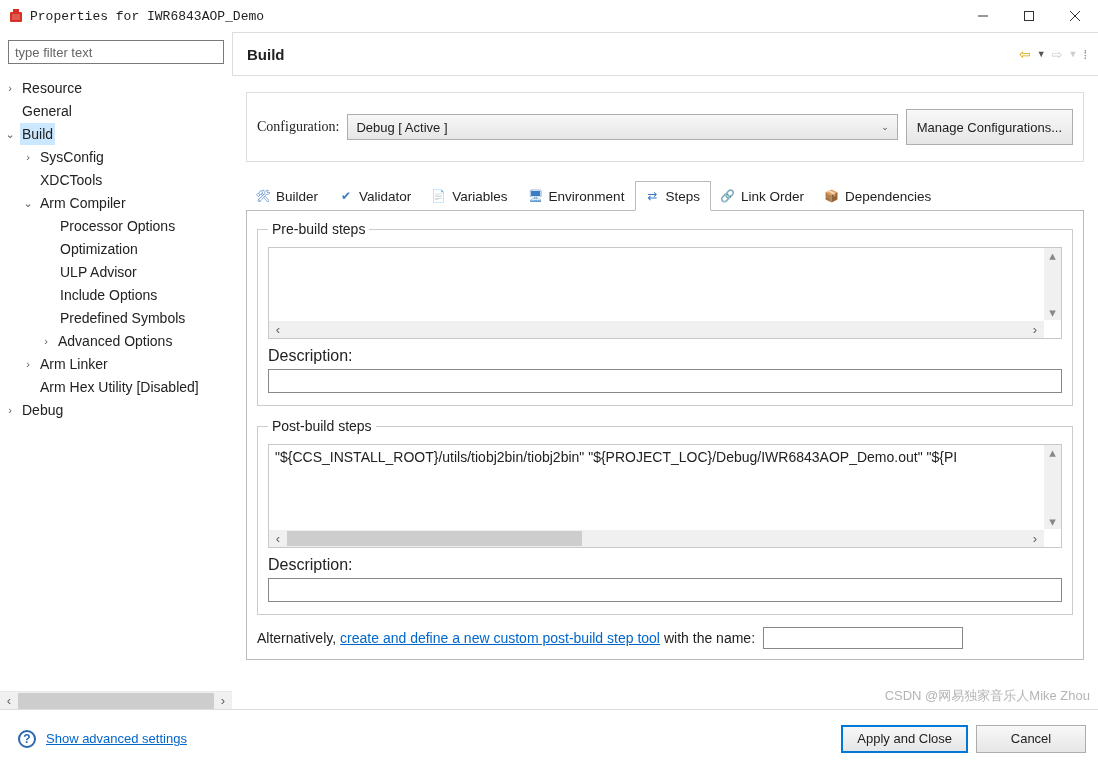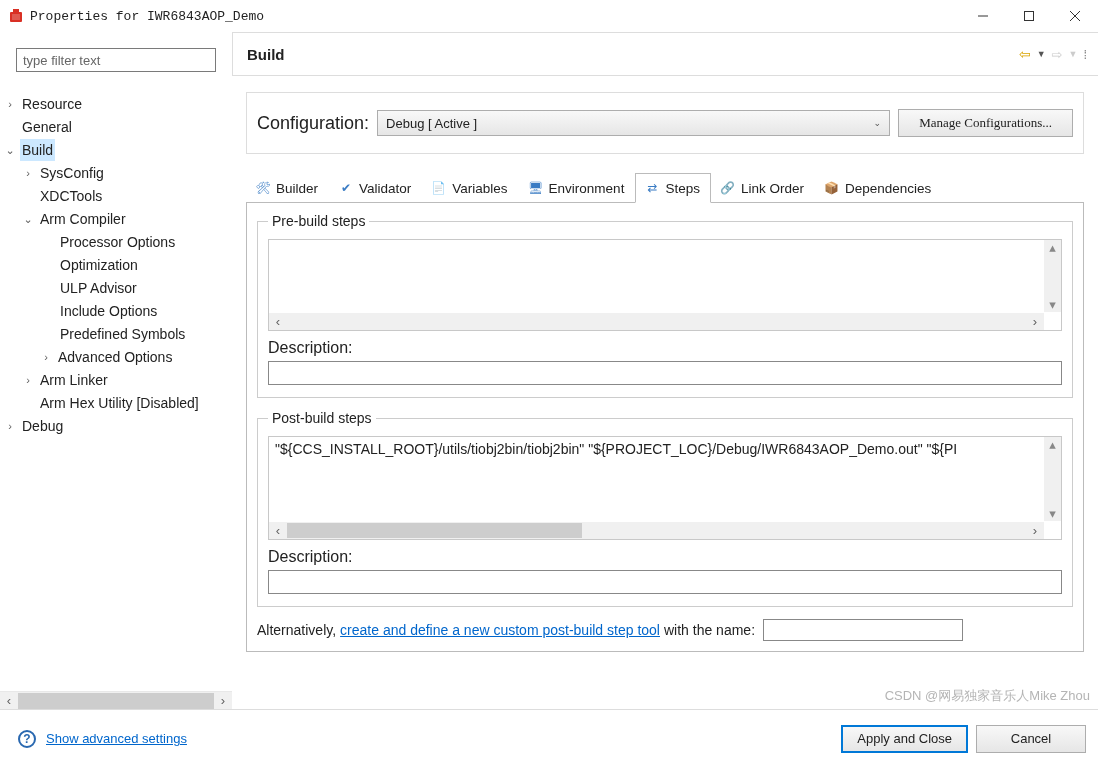--- a/index.html
+++ b/index.html
@@ -5,42 +5,42 @@
   * { box-sizing: border-box; }
   html, body { margin:0; padding:0; width:1098px; height:767px; font-family:"Segoe UI", Tahoma, sans-serif; font-size:13px; color:#222; background:#fff; overflow:hidden;}
   .titlebar { height:32px; display:flex; align-items:center; padding:0 0 0 8px; justify-content:space-between;font-family:Liberation Mono, monospace; }
   .titlebar-left { display:flex; align-items:center; gap:6px;}
   .app-icon { width:16px; height:16px; display:inline-block;}
   .titlebar-text { font-size:13px; }
   .win-controls { display:flex; height:32px;}
   .win-btn { width:46px; height:32px; display:flex; align-items:center; justify-content:center; color:#444;}
   .body { display:flex; height:677px; }
   .sidebar { width:232px; display:flex; flex-direction:column; border-right:none;}
-  .filter-box { margin:16px; border:1px solid #7a7a7a; height:24px; display:flex; align-items:center; padding:0 6px; color:#666; }
+  .filter-box { margin:8px; border:1px solid #7a7a7a; height:24px; display:flex; align-items:center; padding:0 6px; color:#666; }
   .tree { flex:1; overflow:hidden; padding:4px 0 0 0; font-size:14px; line-height:22px; }
   .tree-row { display:flex; align-items:center; white-space:nowrap; height:23px; }
   .twisty { width:20px; text-align:center; color:#606060; font-size:11px;}
   .tree-label { padding:0 2px;}
   .selected { background:#cce8ff; }
   .indent1 { padding-left:18px;}
   .indent2 { padding-left:36px;}
   .indent3 { padding-left:58px;}
   .hscroll-track { height:18px; border-top:1px solid #e8e8e8; display:flex; align-items:center; background:#f0f0f0;}
   .hscroll-btn { width:18px; height:16px; display:flex; align-items:center; justify-content:center; color:#606060;}
   .hscroll-thumb { flex:1; height:16px; background:#cdcdcd; }
   .main { flex:1; display:flex; flex-direction:column; position:relative;}
   .header { height:44px; border:1px solid #ddd; border-right:none; display:flex; align-items:center; justify-content:space-between; padding:0 10px 0 14px;}
   .header-title { font-weight:bold; font-size:15px;}
   .header-tools { display:flex; align-items:center; gap:6px; font-size:13px; color:#888;}
   .arrow-ylw { color:#d9a400; font-size:14px;}
   .content { flex:1; padding:16px 14px 4px 14px; overflow:hidden;}
   .config-bar { border:1px solid #ddd; padding:16px 10px; display:flex; align-items:center; gap:8px; }
-  .config-label { font-size:18px;}
+  .config-label { font-size:14px;font-family:Liberation Serif, serif;}
   .config-select { flex:1; height:26px; border:1px solid #adadad; background:linear-gradient(#f8f8f8,#e6e6e6); display:flex; align-items:center; justify-content:space-between; padding:0 8px;}
-  .manage-btn { height:28px; border:1px solid #adadad; background:linear-gradient(#f8f8f8,#e6e6e6); padding:0 20px; display:flex; align-items:center;font-family:Liberation Serif, serif;}
+  .manage-btn { height:36px; border:1px solid #adadad; background:linear-gradient(#f8f8f8,#e6e6e6); padding:0 10px; display:flex; align-items:center;}
   .tabs { display:flex; align-items:flex-end; margin-top:18px; border-bottom:1px solid #bbb; }
   .tab { display:flex; align-items:center; gap:5px; padding:6px 10px 6px 8px; border:1px solid transparent; font-size:13.5px; position:relative; top:1px;}
   .tab.active { background:#fff; border:1px solid #bbb; border-bottom:1px solid #fff;}
   .tab-icon { width:16px; height:16px; display:inline-flex; align-items:center; justify-content:center; font-size:12px;}
   .pane { border:1px solid #bbb; border-top:none; padding:10px;}
   fieldset { border:1px solid #ccc; margin:0 0 12px 0; padding:10px 10px 12px 10px;}
   legend { padding:0 4px; font-size:14px;margin-top:44px;}
   .list-area { border:1px solid #c8c8c8; height:92px; position:relative; background:#fff; overflow:hidden;}
   .list-area.big { height:104px;}
   .v-scroll { position:absolute; right:0; top:0; bottom:18px; width:17px; background:#f0f0f0; display:flex; flex-direction:column; justify-content:space-between; align-items:center; color:#888;}

